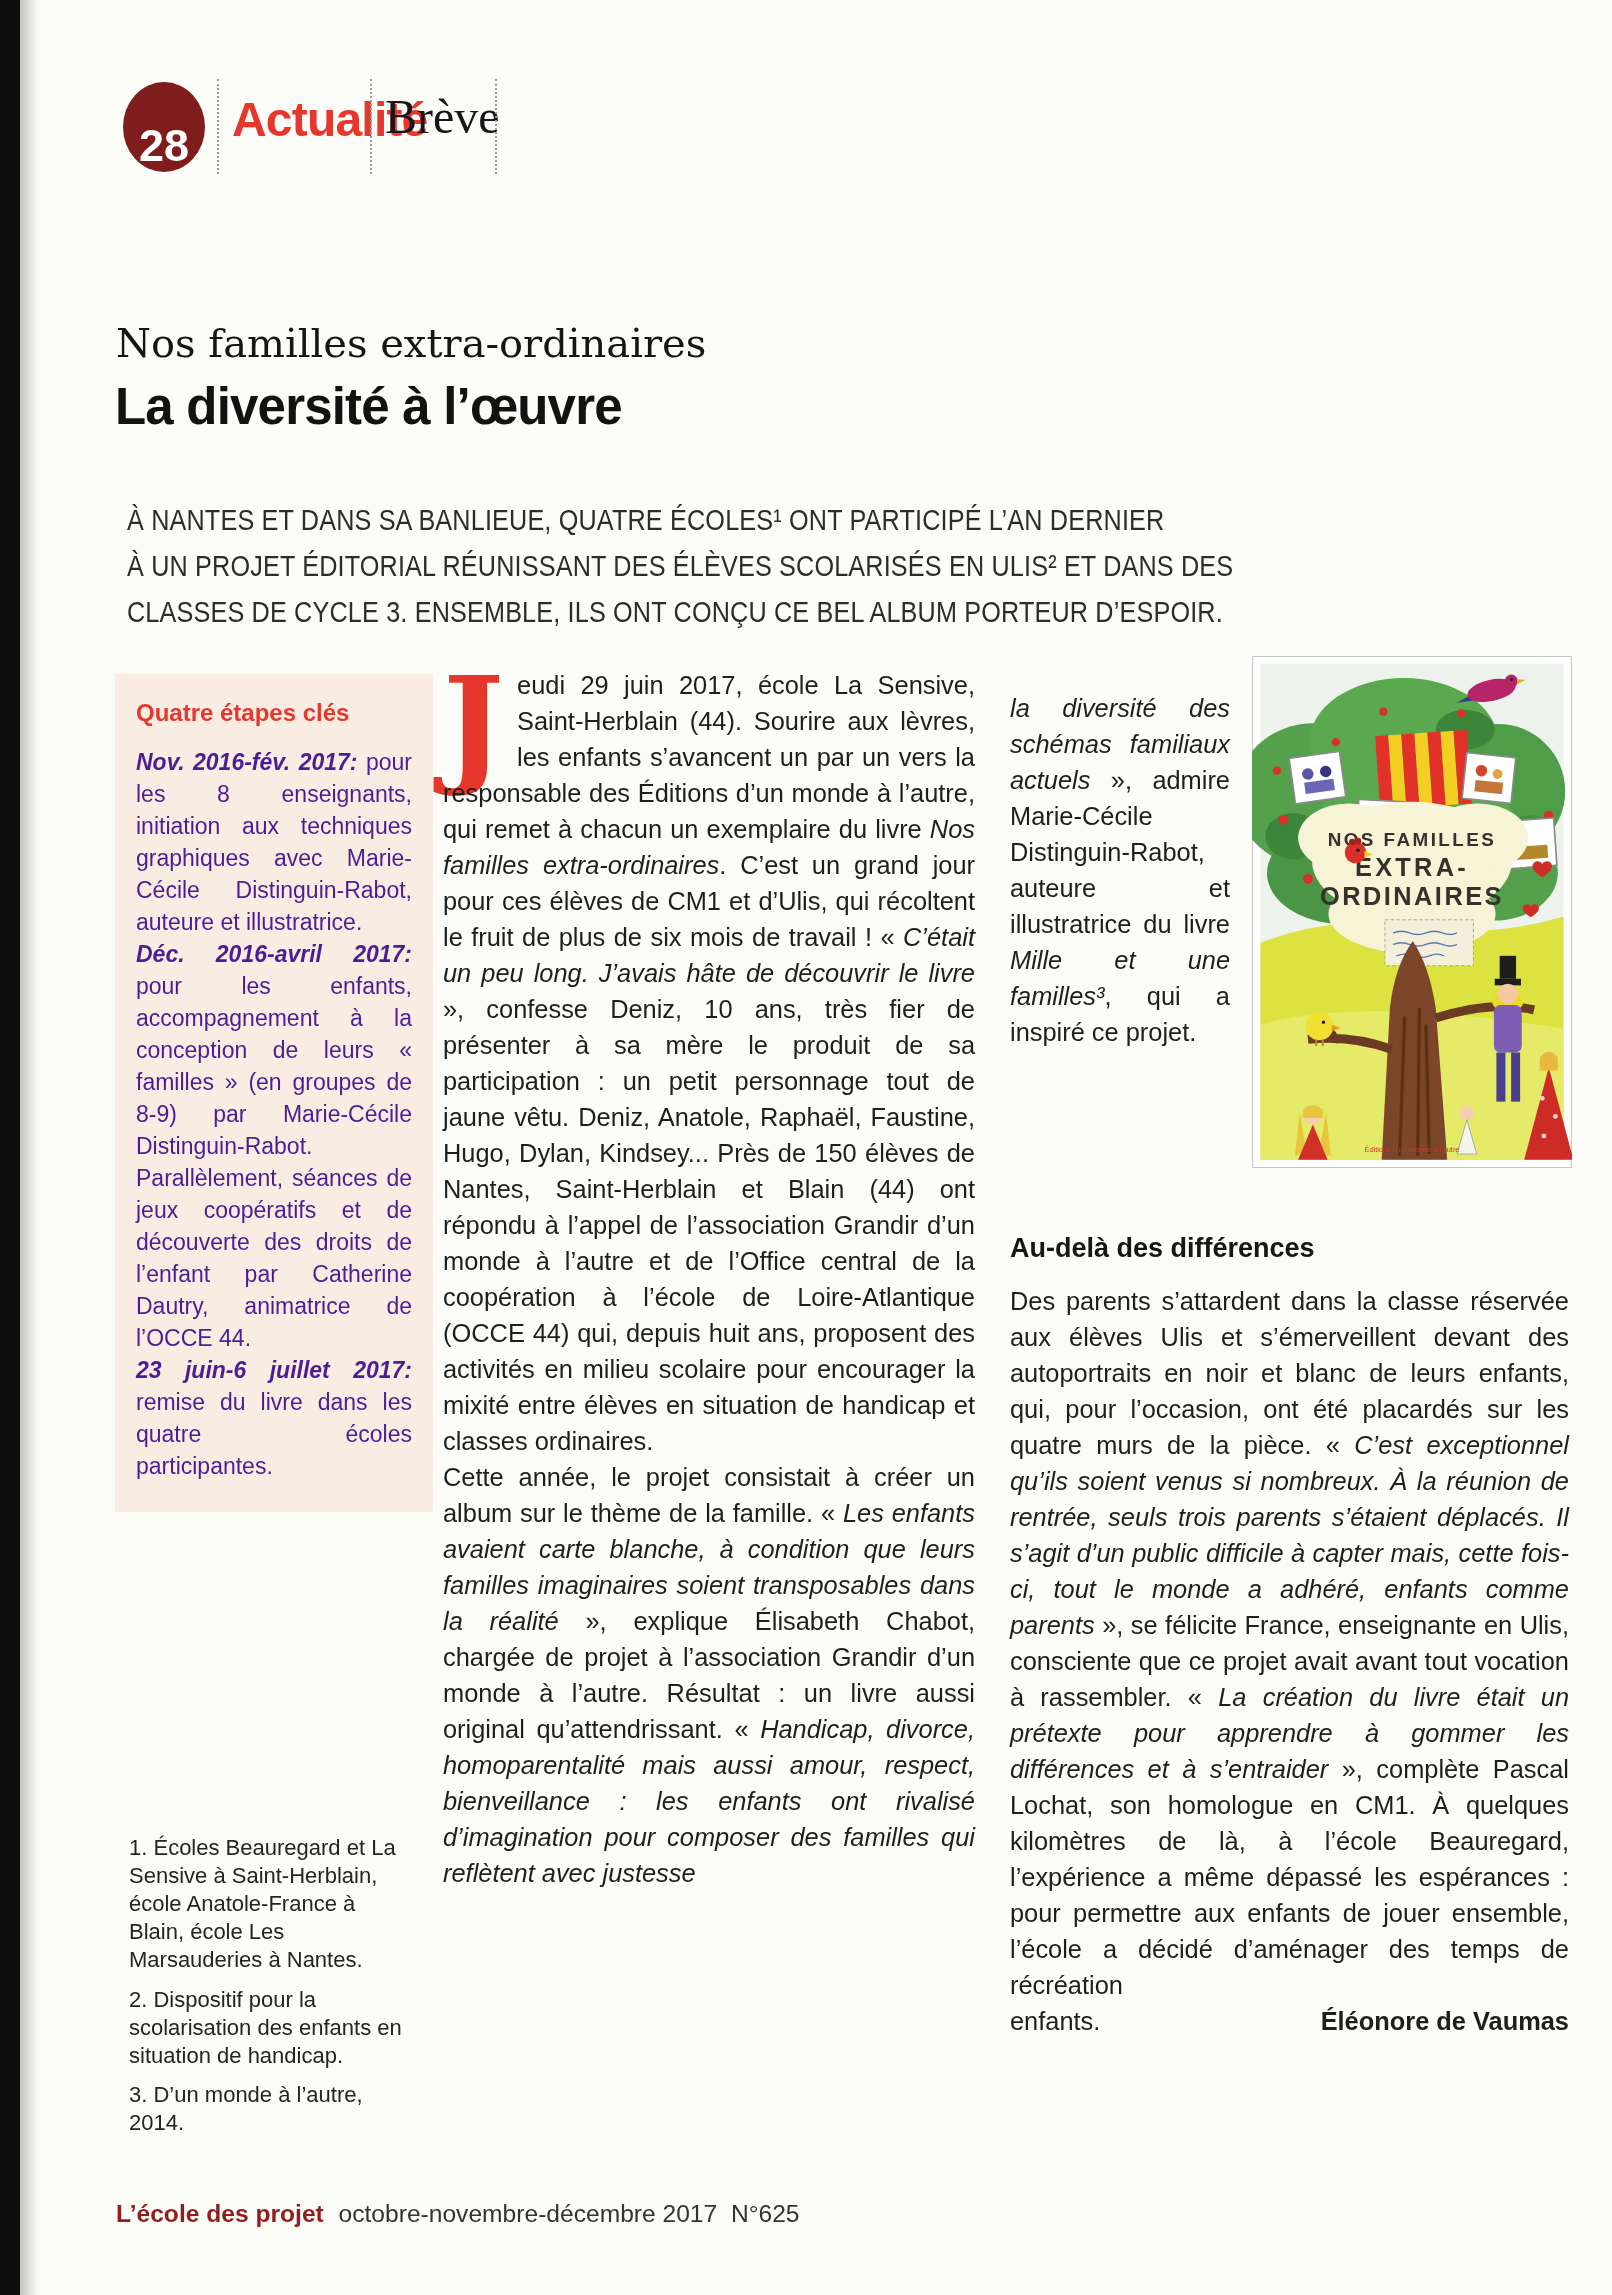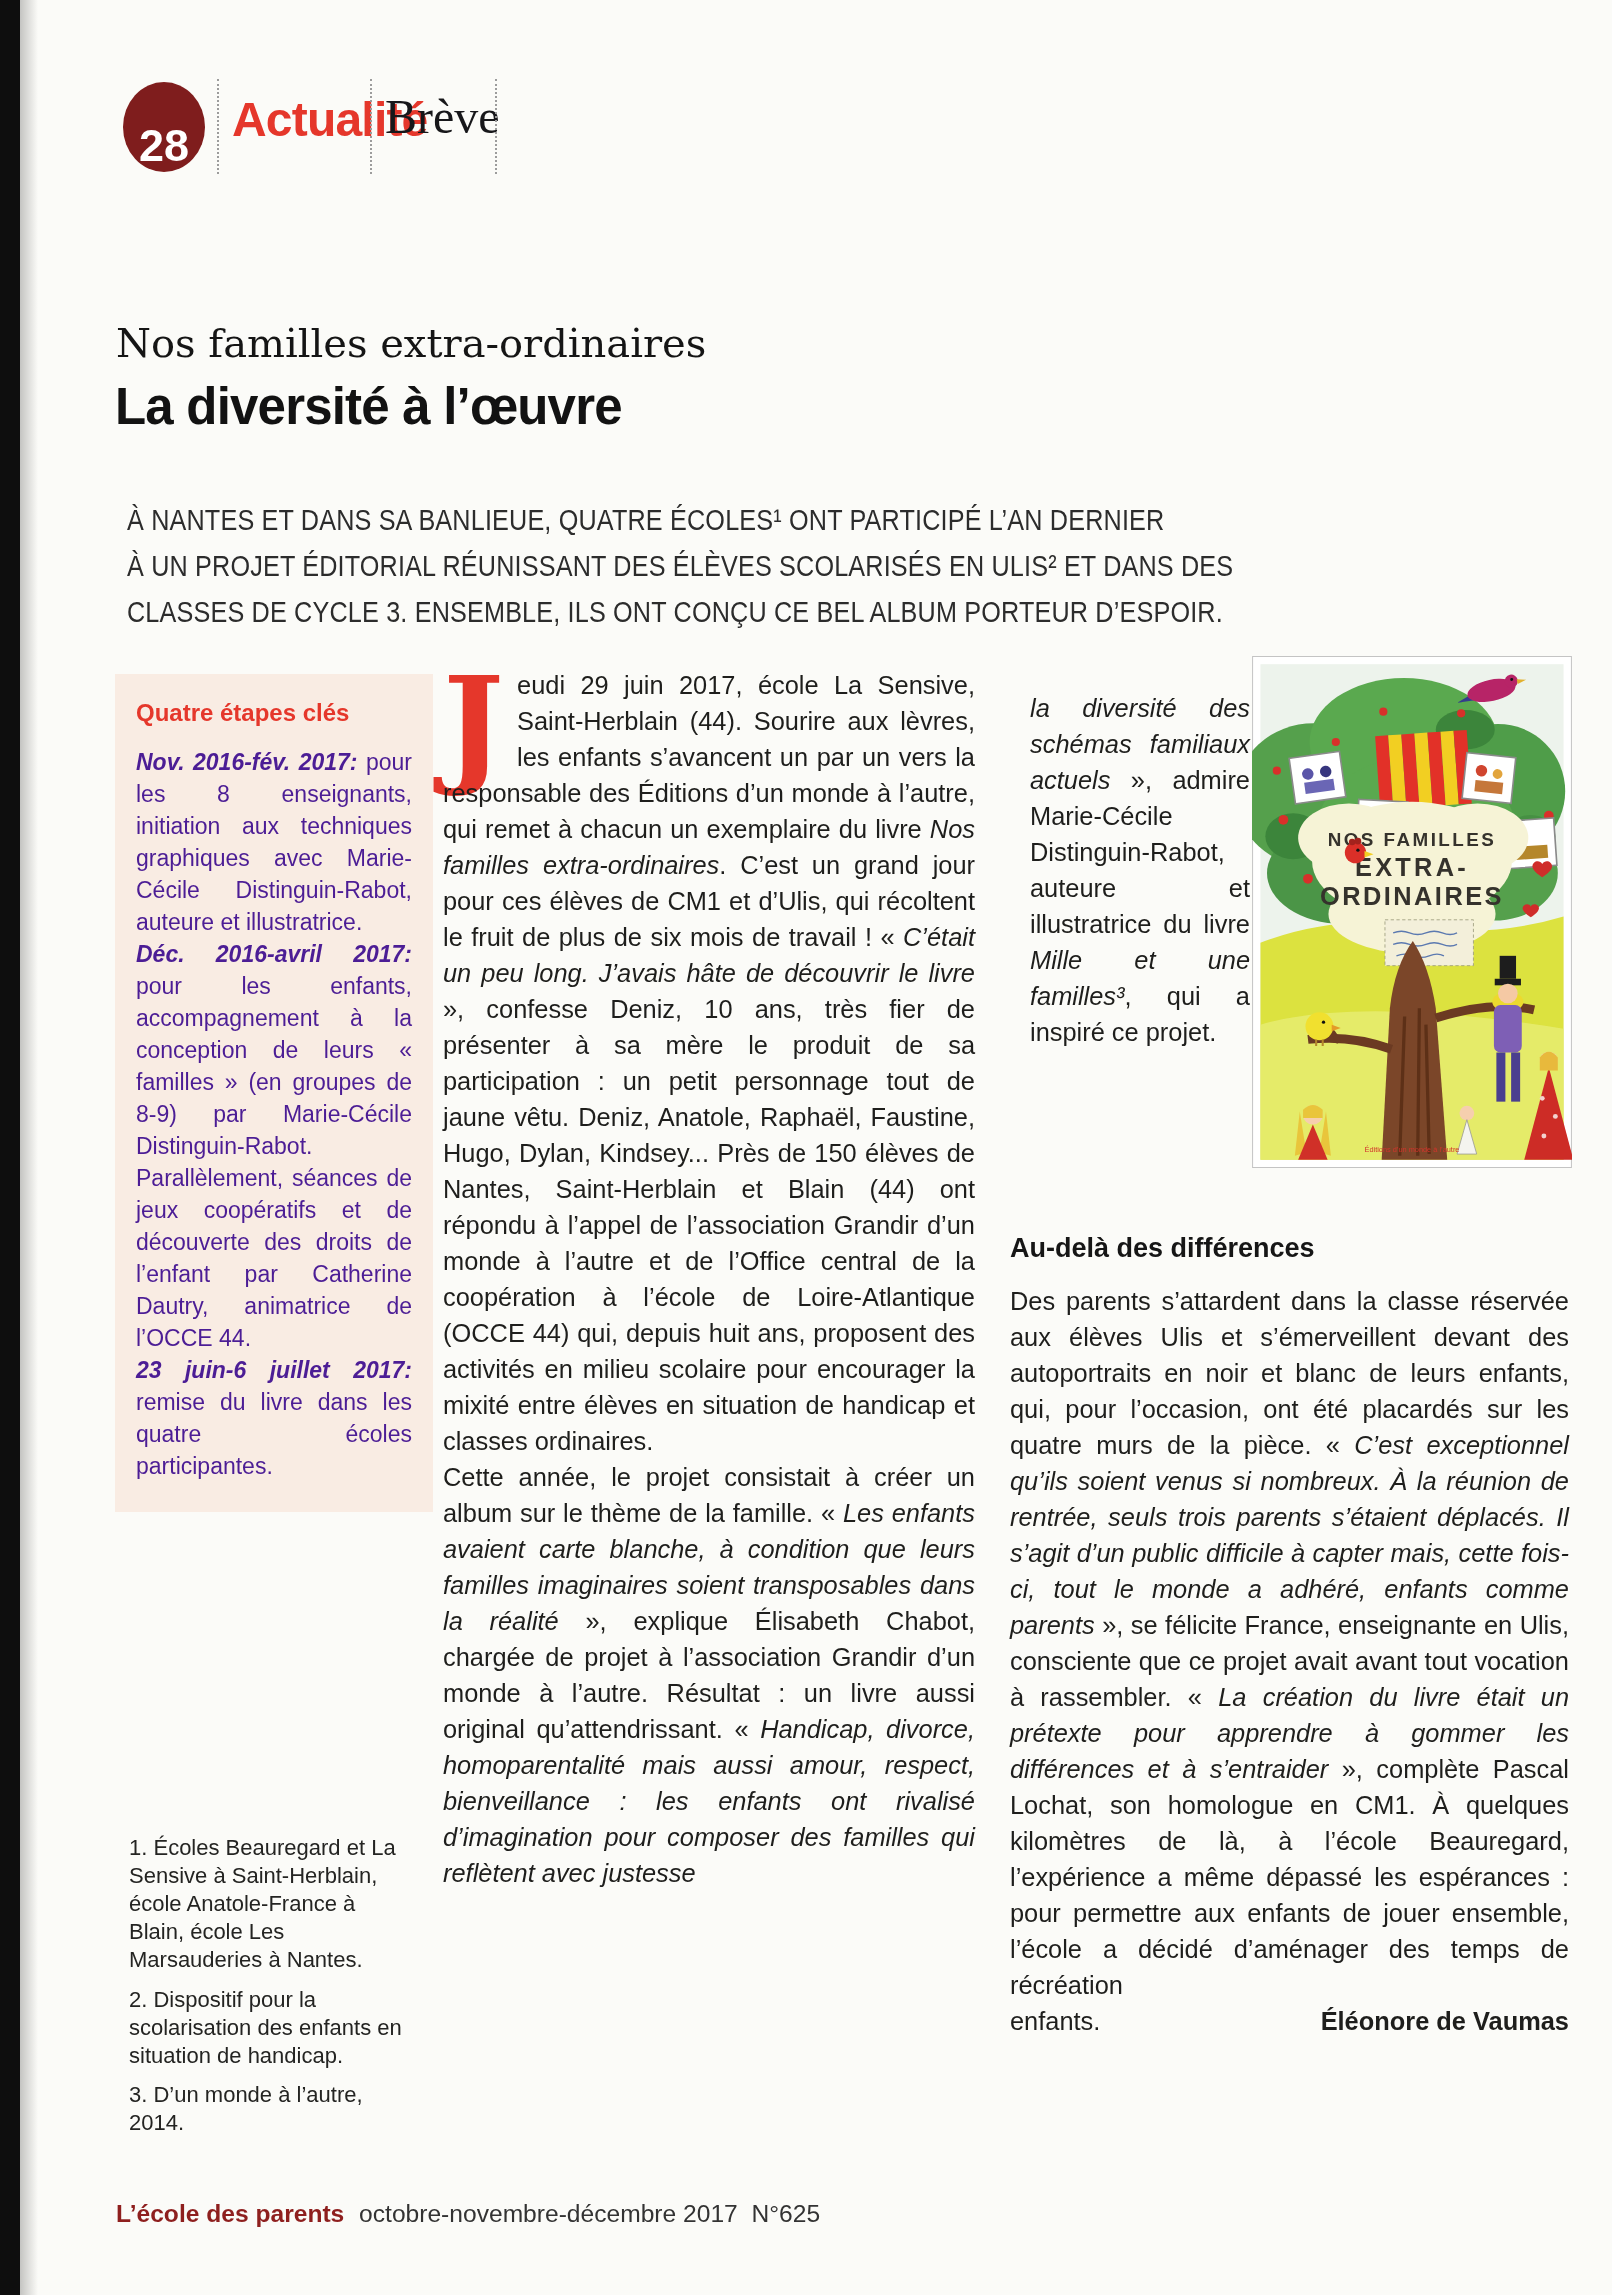--- a/index.html
+++ b/index.html
@@ -29,21 +29,21 @@
   .sidebar{left:115px;top:674px;width:318px;background:#f9ece3;box-sizing:border-box;
     padding:24.6px 21px 29.5px 21px;}
   .sidebar-title{font-size:24px;font-weight:bold;color:#e5372b;margin:0 0 19.7px 0;}
   .sidebar p{margin:0;font-size:23px;line-height:32px;text-align:justify;color:#4c1d95;}
   
   .footnotes{left:129px;top:1818px;width:277px;font-size:22px;line-height:28px;color:#242422;margin-top:16px;}
   .footnotes div{margin-bottom:11.5px;}
   
   .body-text{font-size:25.4px;line-height:36px;text-align:justify;color:#1e1e1c;}
   .col-mid{left:443px;top:667px;width:532px;}
-  .col-right-top{left:1010px;top:690px;width:220px;margin-left:20px;}
+  .col-right-top{left:1010px;top:690px;width:220px;}
   .col-right{left:1010px;top:1283px;width:559px;}
   .subheading{left:1010px;top:1233px;font-size:27px;font-weight:bold;color:#161616;}
   .dropcap{float:left;font-family:"DejaVu Serif",serif;font-weight:bold;color:#e5372b;
     font-size:129px;line-height:97px;padding:8.2px 13px 0 0;}
   .i{font-style:italic;}
   .bi{font-weight:bold;font-style:italic;}
   p.bp{margin:0;}
   .last-line{display:flex;justify-content:space-between;align-items:baseline;}
   .signature{font-weight:bold;}
   
@@ -242,15 +242,15 @@
 <div class="abs subheading">Au-delà des différences</div>
 <div class="abs col-right body-text">
   <p class="bp"><span>Des parents s’attardent dans la classe réservée aux élèves Ulis et s’émerveillent devant des autoportraits en noir et blanc de leurs enfants, qui, pour l’occasion, ont été placardés sur les quatre murs de la pièce. « </span><span class="i">C’est exceptionnel qu’ils soient venus si nombreux. À la réunion de rentrée, seuls trois parents s’étaient déplacés. Il s’agit d’un public difficile à capter mais, cette fois-ci, tout le monde a adhéré, enfants comme parents</span><span> », se félicite France, enseignante en Ulis, consciente que ce projet avait avant tout vocation à rassembler. « </span><span class="i">La création du livre était un prétexte pour apprendre à gommer les différences et à s’entraider</span><span> », complète Pascal Lochat, son homologue en CM1. À quelques kilomètres de là, à l’école Beauregard, l’expérience a même dépassé les espérances : pour permettre aux enfants de jouer ensemble, l’école a décidé d’aménager des temps de récréation</span></p>
   <div class="last-line">
     <span>enfants.</span>
     <span class="signature">Éléonore de Vaumas</span>
   </div>
 </div>
 
 <div class="abs footer">
-  <span class="brand">L’école des parents</span><span>octobre-novembre-décembre 2017</span>&nbsp;&nbsp;<span>N°625</span>
+  <span class="brand">L’école des projet</span><span>octobre-novembre-décembre 2017</span>&nbsp;&nbsp;<span>N°625</span>
 </div>
 
 
 </body></html>

